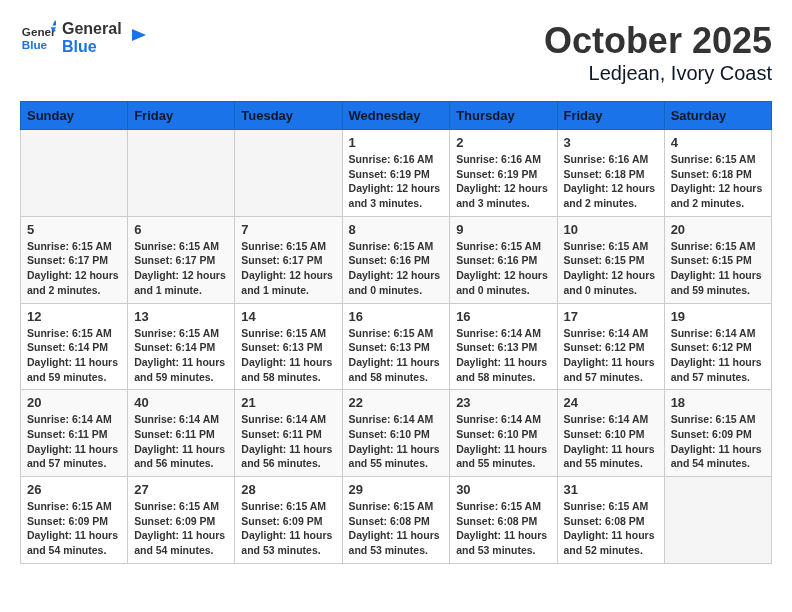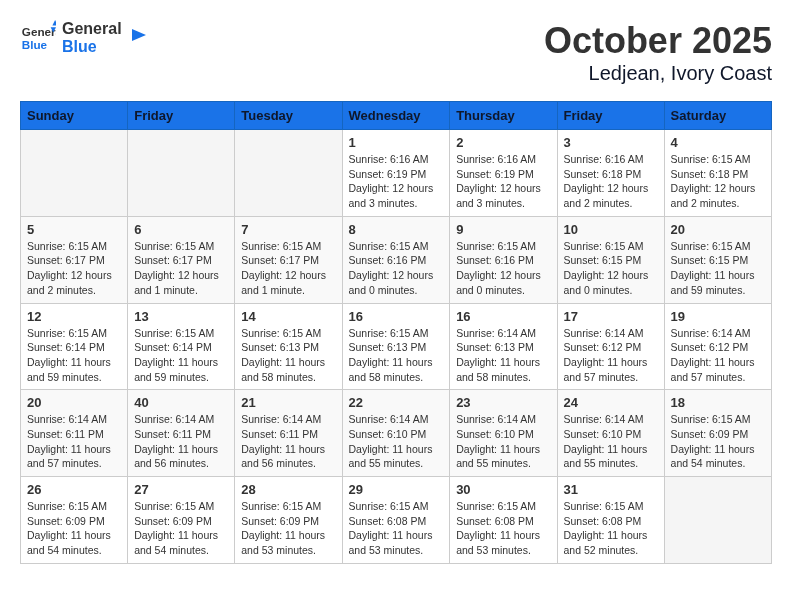--- a/index.html
+++ b/index.html
@@ -68,20 +68,21 @@
     .day-num {
       font-size: 13px;
       font-weight: bold;
       color: #333;
       margin-bottom: 2px;
     }
     .day-info {
       font-size: 10.5px;
       color: #333;
       line-height: 1.4;
+      font-weight: bold;
     }
     .empty-cell {
       background: #f5f5f5 !important;
     }
   </style>
 </head>
 <body>
 
 <div class="page">
   <div class="header">

